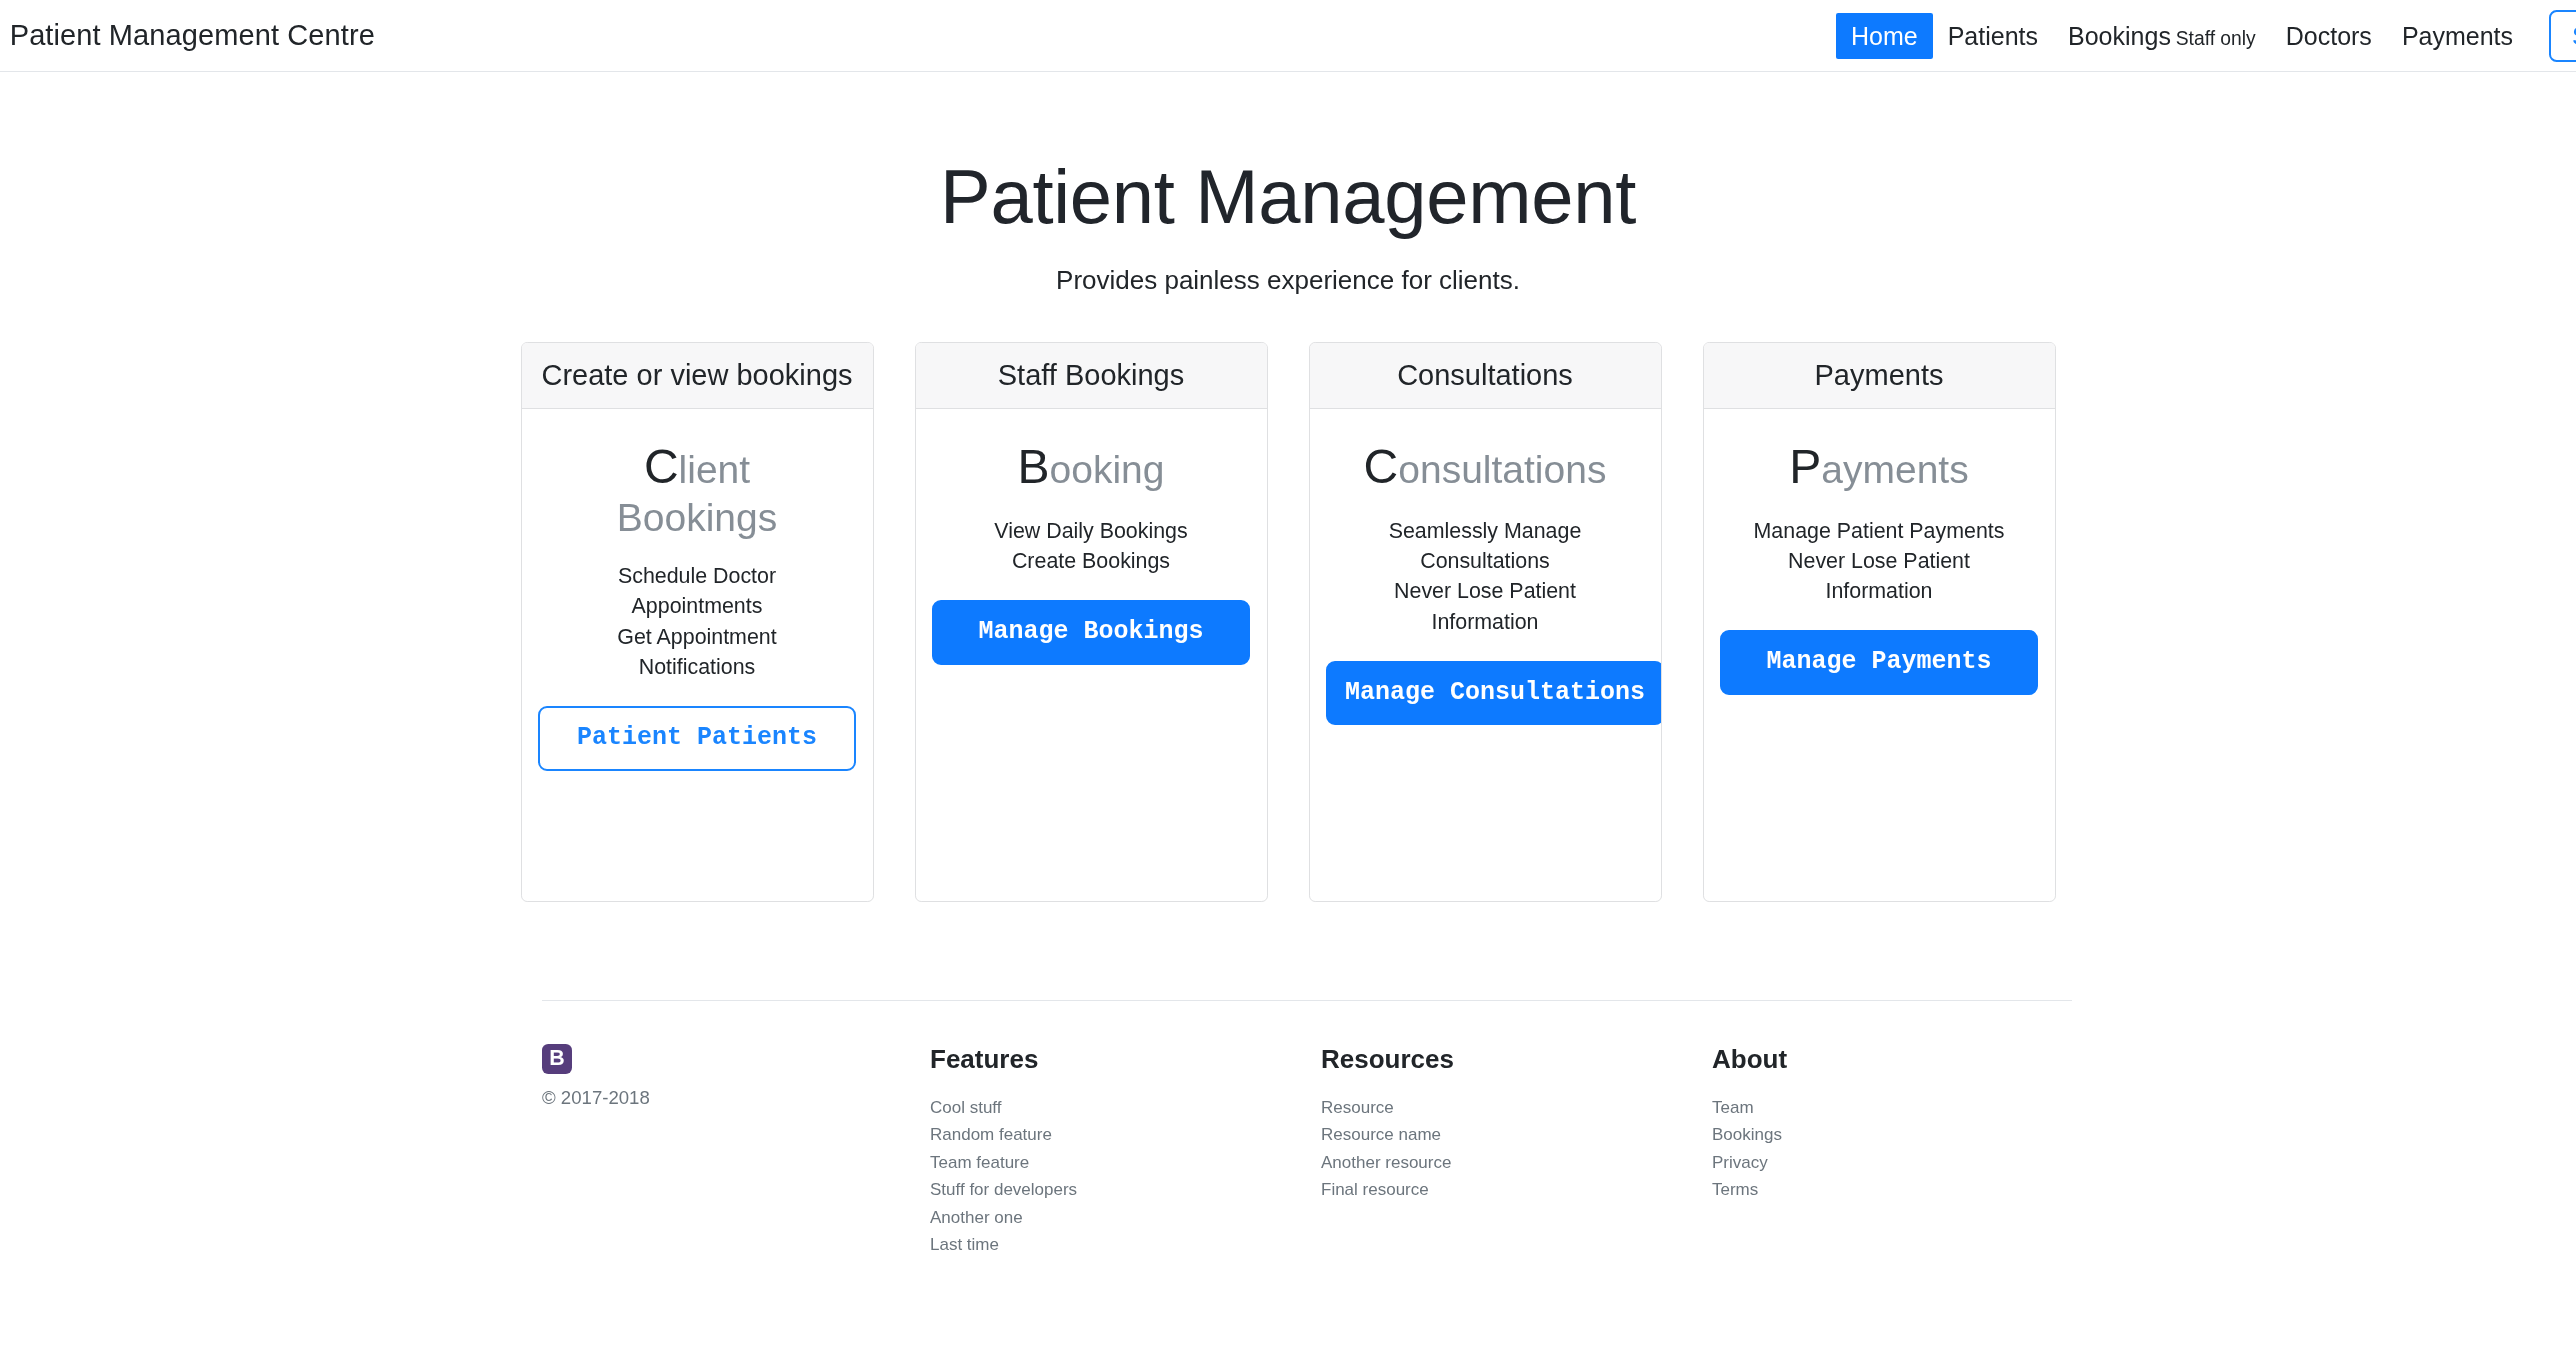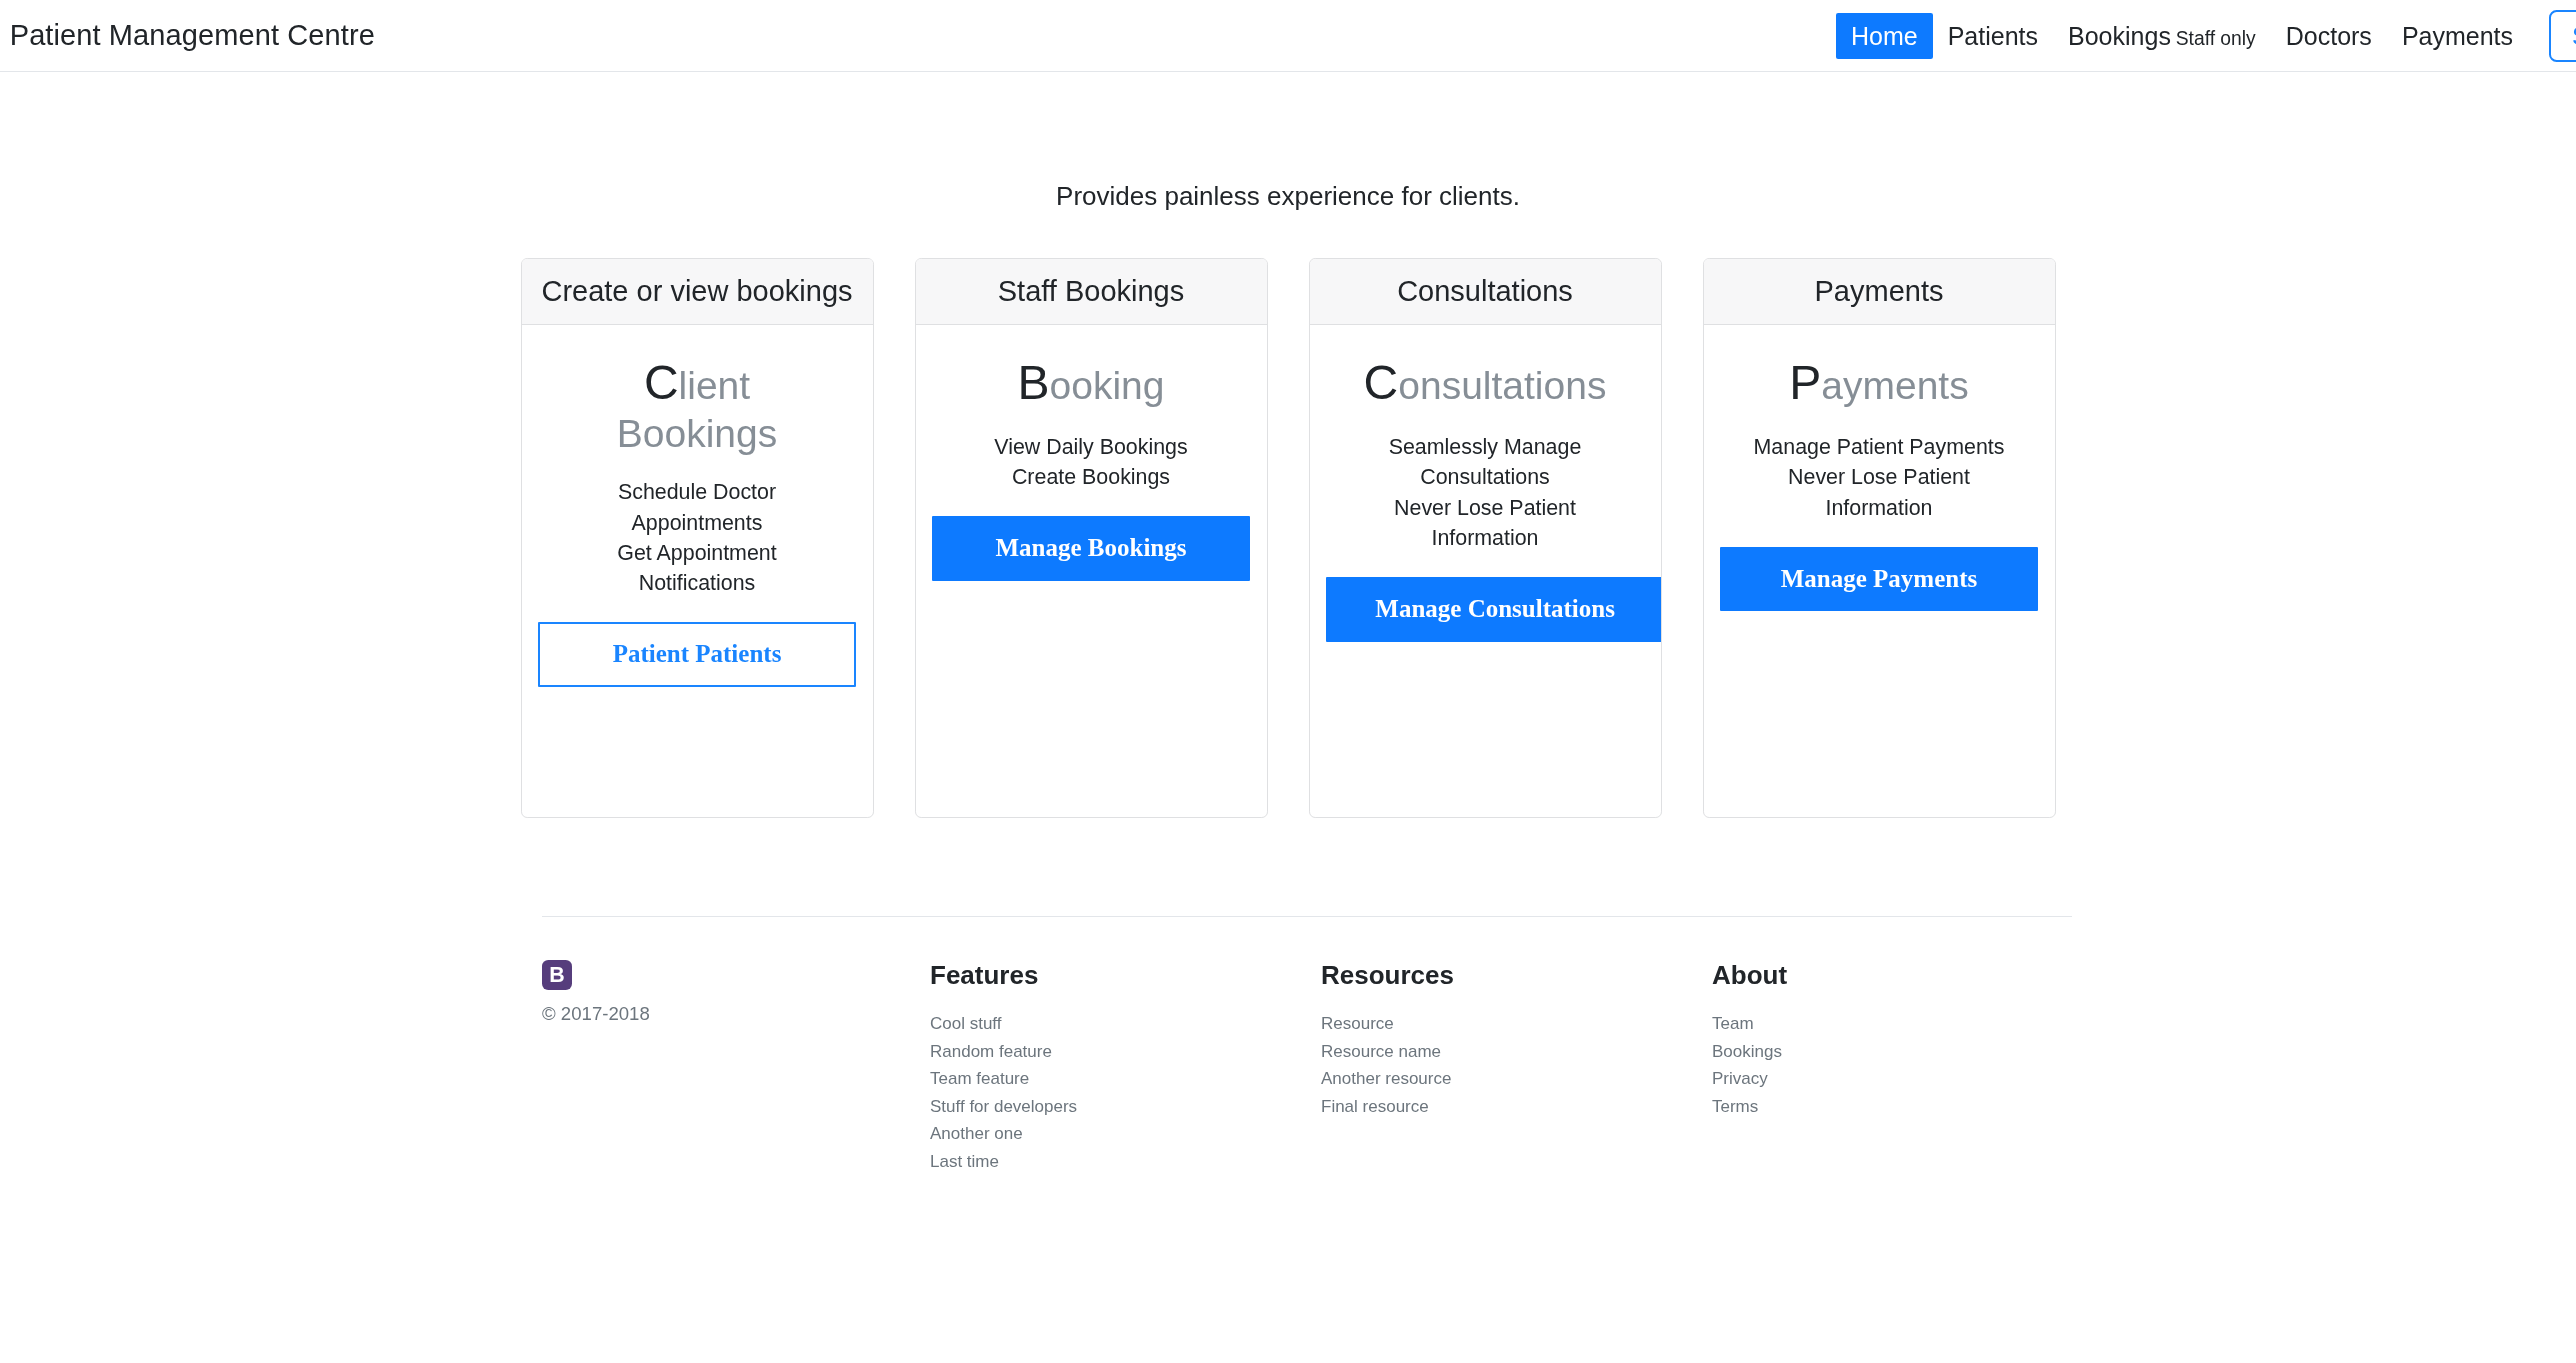--- a/index.html
+++ b/index.html
@@ -142,24 +142,24 @@
     line-height: 1.42;
     margin-bottom: 23.5px;
   }
   .card-list li { white-space: nowrap; }
   .btn {
     display: block;
     width: 100%;
     font-size: 25px;
     font-weight: bold;
     padding: 16px 7px;
-    border-radius: 1px;
+    border-radius: 9px;
     border: 2.1px solid transparent;
     cursor: pointer;
-    font-family: Liberation Serif, serif;
+    font-family: Liberation Mono, monospace;
     line-height: 1.15;
     white-space: nowrap;
   }
   .btn-primary { background: #0d7aff; color: #ffffff; border-color: #0d7aff; }
   .btn-outline { background: #ffffff; color: #1a85ff; border-color: #1a85ff; }
   
   .card.overflow-clip { overflow: hidden; }
   .card.overflow-clip .btn { width: 338px; }
 
   
@@ -220,20 +220,21 @@
     <a class="nav-link active">Home</a>
     <a class="nav-link">Patients</a>
     <a class="nav-link"><span>Bookings</span><span class="badge-sub">Staff only</span></a>
     <a class="nav-link">Doctors</a>
     <a class="nav-link">Payments</a>
     <button class="signup-btn">Sign up</button>
   </div>
 </div>
 
 <div class="hero">
+  <h1 class="hero-title">Patient Management</h1>
   <p class="hero-sub">Provides painless experience for clients.</p>
 </div>
 
 <div class="deck">
 
   <div class="card">
     <div class="card-header">Create or view bookings</div>
     <div class="card-body">
       <div class="card-price">
         <span class="cap">C</span><span>lient</span><br>

